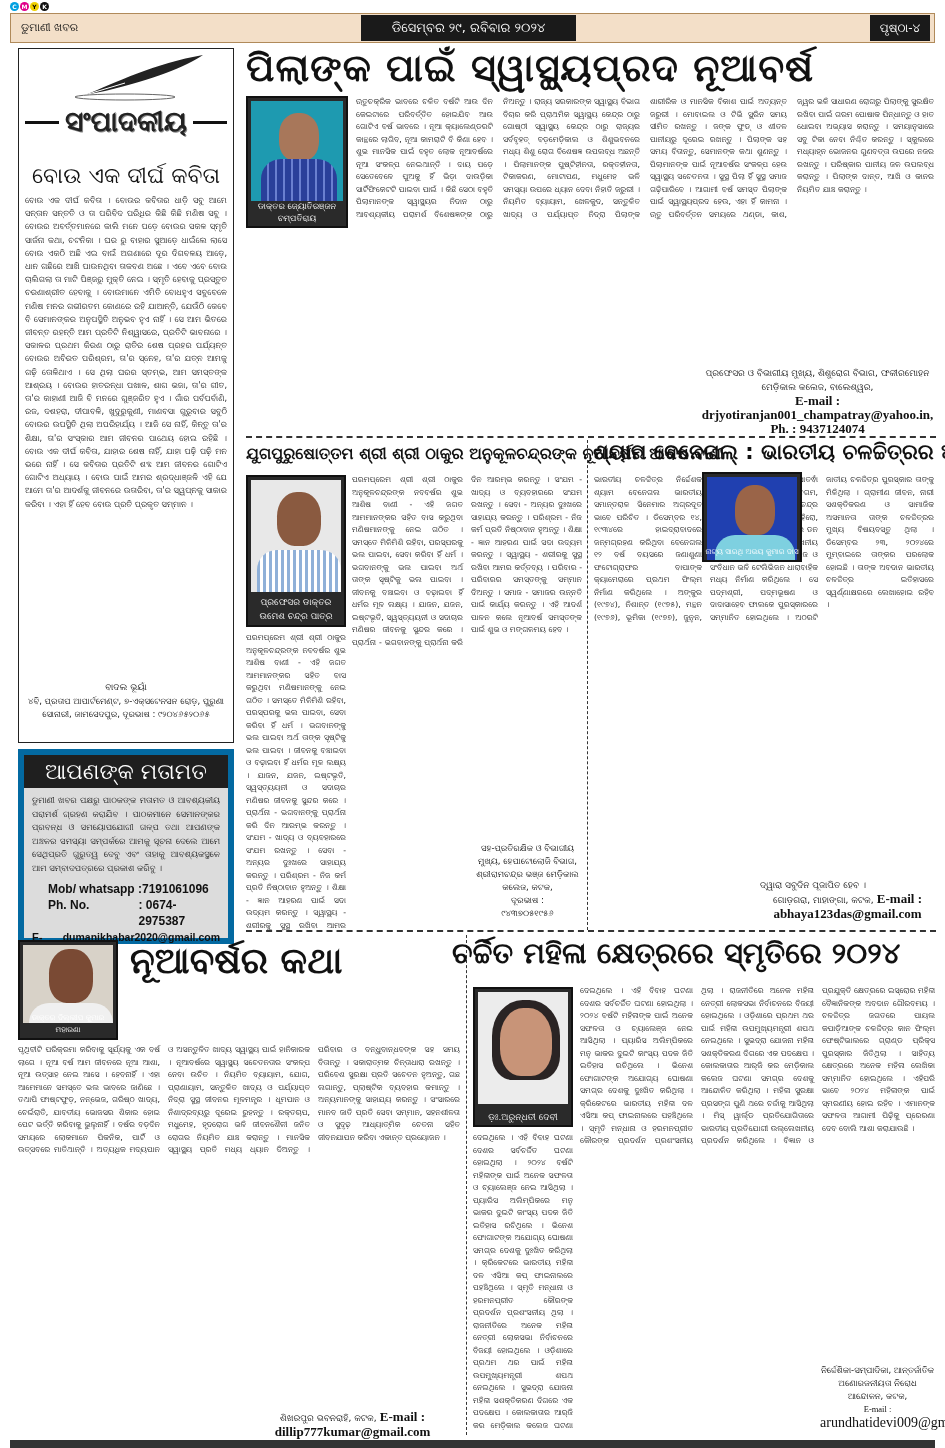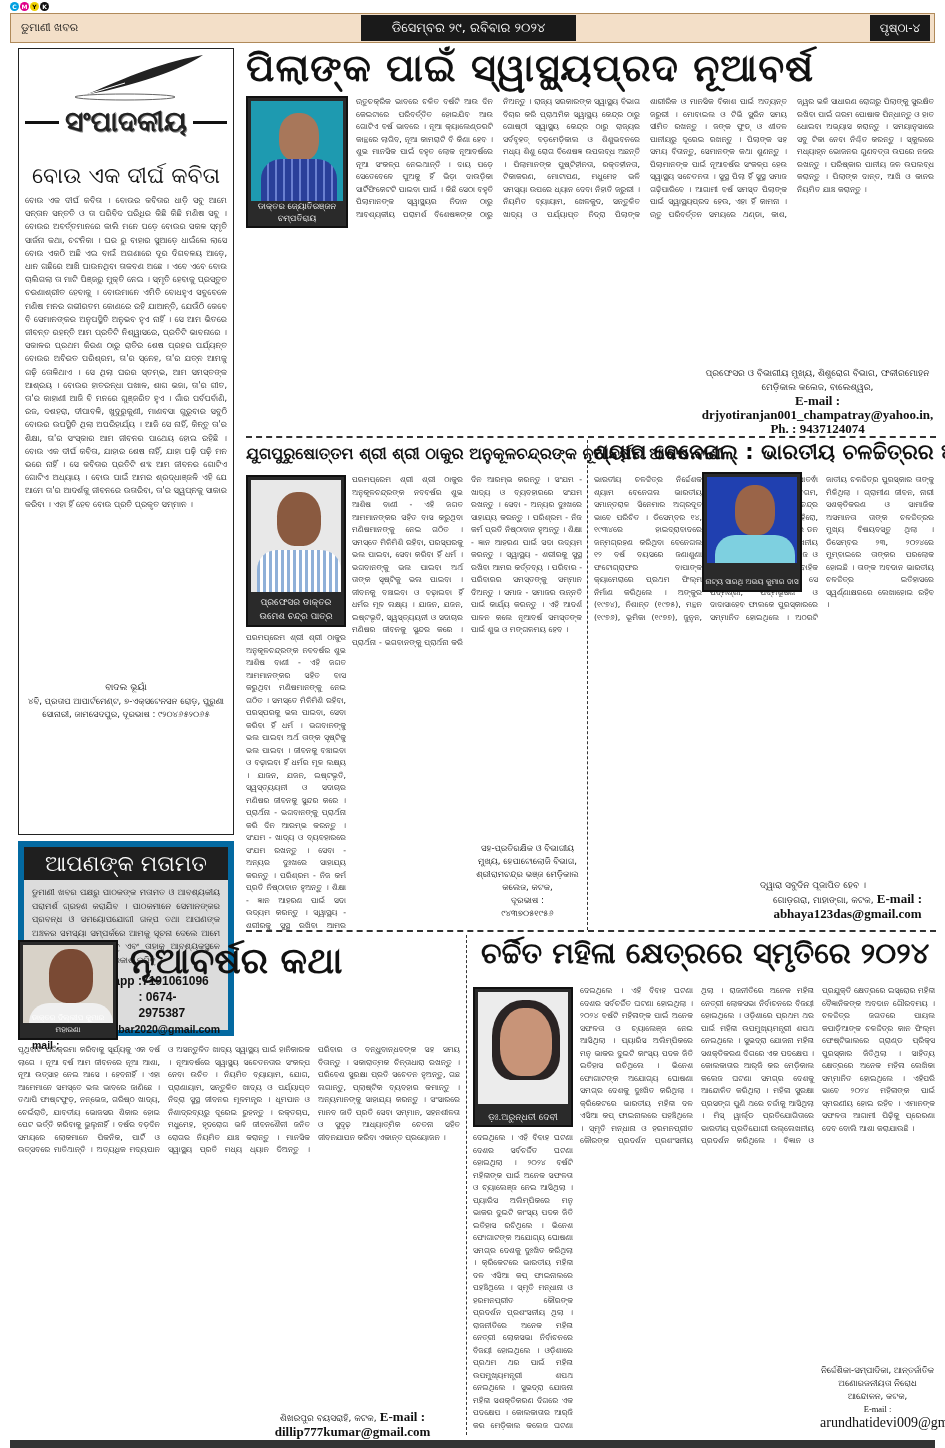--- a/index.html
+++ b/index.html
@@ -5,21 +5,21 @@
   * { box-sizing: border-box; margin: 0; padding: 0; }
   body { width: 945px; height: 1448px; background: #ffffff; font-family: "DejaVu Sans", sans-serif; color: #111; overflow: hidden; position: relative; }
   .cmyk { position: absolute; left: 10px; top: 2px; display: flex; gap: 1px; }
   .cmyk span { width: 9px; height: 9px; border-radius: 50%; display: inline-block; font-size: 6px; color: #fff; text-align: center; line-height: 9px; font-weight: bold; }
   .masthead { position: absolute; left: 10px; top: 13px; width: 925px; height: 30px; background: #f3dfc8; border: 1px solid #b08a5a; }
   .masthead .paper-name { position: absolute; left: 10px; top: 7px; font-size: 11px; }
   .masthead .date { position: absolute; left: 350px; top: 1px; width: 215px; height: 26px; background: #1a1a1a; color: #fff; font-size: 13px; text-align: center; line-height: 26px; }
   .masthead .page { position: absolute; right: 4px; top: 1px; width: 60px; height: 26px; background: #1a1a1a; color: #fff; font-size: 12px; text-align: center; line-height: 26px; }
 
   .col-left { position: absolute; left: 18px; top: 48px; width: 216px; }
-  .editorial-box { border: 1px solid #222; height: 787px; padding: 4px 6px; position: relative; }
+  .editorial-box { border: 1px solid #222; height: 695px; padding: 4px 6px; position: relative; }
   .quill { height: 50px; position: relative; }
   .quill svg { position: absolute; left: 40px; top: 0; }
   .ed-title-row { display: flex; align-items: center; gap: 6px; margin-top: 2px; }
   .ed-title-row .bar { flex: 1; height: 3px; background: #111; }
   .ed-title { font-size: 28px; font-weight: bold; color: #222; text-shadow: 1px 1px 0 #888; }
   .ed-sub { font-size: 22px; text-align: center; margin: 24px 0 6px; }
   .body-text { font-size: 8.2px; line-height: 13.2px; text-align: justify; color: #222; }
   .ed-sig { font-size: 9px; text-align: center; margin-top: 6px; line-height: 15px; }
 
   .opinion { margin-top: 6px; border: 6px solid #0369a1; }
@@ -132,21 +132,21 @@
 <div class="article body-text" style="left:352px;top:474px;width:230px;height:360px;overflow:hidden;column-count:2;column-gap:8px;font-size:7.8px;line-height:12.5px;">ପରମପ୍ରେମ ଶ୍ରୀ ଶ୍ରୀ ଠାକୁର ଅନୁକୂଳଚନ୍ଦ୍ରଙ୍କ ନବବର୍ଷର ଶୁଭ ଆଶିଷ ବାଣୀ - ଏହି ଜଗତ ଆମମାନଙ୍କର ସହିତ ବାସ କରୁଥିବା ମଣିଷମାନଙ୍କୁ ନେଇ ଗଠିତ । ସମସ୍ତେ ମିଳିମିଶି ରହିବା, ପରସ୍ପରକୁ ଭଲ ପାଇବା, ସେବା କରିବା ହିଁ ଧର୍ମ । ଭଗବାନଙ୍କୁ ଭଲ ପାଇବା ଅର୍ଥ ତାଙ୍କ ସୃଷ୍ଟିକୁ ଭଲ ପାଇବା । ଜୀବନକୁ ବଞ୍ଚାଇବା ଓ ବଢ଼ାଇବା ହିଁ ଧର୍ମର ମୂଳ ଲକ୍ଷ୍ୟ । ଯାଜନ, ଯଜନ, ଇଷ୍ଟଭୃତି, ସ୍ୱସ୍ତ୍ୟୟନୀ ଓ ସଦାଚାର ମଣିଷର ଜୀବନକୁ ସୁନ୍ଦର କରେ । ପ୍ରାର୍ଥନା - ଭଗବାନଙ୍କୁ ପ୍ରାର୍ଥନା କରି ଦିନ ଆରମ୍ଭ କରନ୍ତୁ । ସଂଯମ - ଖାଦ୍ୟ ଓ ବ୍ୟବହାରରେ ସଂଯମ ରଖନ୍ତୁ । ସେବା - ଅନ୍ୟର ଦୁଃଖରେ ସାହାଯ୍ୟ କରନ୍ତୁ । ପରିଶ୍ରମ - ନିଜ କର୍ମ ପ୍ରତି ନିଷ୍ଠାବାନ ହୁଅନ୍ତୁ । ଶିକ୍ଷା - ଜ୍ଞାନ ଆହରଣ ପାଇଁ ସଦା ଉଦ୍ୟମ କରନ୍ତୁ । ସ୍ୱାସ୍ଥ୍ୟ - ଶରୀରକୁ ସୁସ୍ଥ ରଖିବା ଆମର କର୍ତ୍ତବ୍ୟ । ପରିବାର - ପରିବାରର ସମସ୍ତଙ୍କୁ ସମ୍ମାନ ଦିଅନ୍ତୁ । ସମାଜ - ସମାଜର ଉନ୍ନତି ପାଇଁ କାର୍ଯ୍ୟ କରନ୍ତୁ । ଏହି ଆଦର୍ଶ ପାଳନ କଲେ ନୂଆବର୍ଷ ସମସ୍ତଙ୍କ ପାଇଁ ଶୁଭ ଓ ମଙ୍ଗଳମୟ ହେବ ।</div>
 <div class="article body-text" style="left:246px;top:632px;width:100px;height:300px;overflow:hidden;font-size:7.8px;line-height:12.5px;">ପରମପ୍ରେମ ଶ୍ରୀ ଶ୍ରୀ ଠାକୁର ଅନୁକୂଳଚନ୍ଦ୍ରଙ୍କ ନବବର୍ଷର ଶୁଭ ଆଶିଷ ବାଣୀ - ଏହି ଜଗତ ଆମମାନଙ୍କର ସହିତ ବାସ କରୁଥିବା ମଣିଷମାନଙ୍କୁ ନେଇ ଗଠିତ । ସମସ୍ତେ ମିଳିମିଶି ରହିବା, ପରସ୍ପରକୁ ଭଲ ପାଇବା, ସେବା କରିବା ହିଁ ଧର୍ମ । ଭଗବାନଙ୍କୁ ଭଲ ପାଇବା ଅର୍ଥ ତାଙ୍କ ସୃଷ୍ଟିକୁ ଭଲ ପାଇବା । ଜୀବନକୁ ବଞ୍ଚାଇବା ଓ ବଢ଼ାଇବା ହିଁ ଧର୍ମର ମୂଳ ଲକ୍ଷ୍ୟ । ଯାଜନ, ଯଜନ, ଇଷ୍ଟଭୃତି, ସ୍ୱସ୍ତ୍ୟୟନୀ ଓ ସଦାଚାର ମଣିଷର ଜୀବନକୁ ସୁନ୍ଦର କରେ । ପ୍ରାର୍ଥନା - ଭଗବାନଙ୍କୁ ପ୍ରାର୍ଥନା କରି ଦିନ ଆରମ୍ଭ କରନ୍ତୁ । ସଂଯମ - ଖାଦ୍ୟ ଓ ବ୍ୟବହାରରେ ସଂଯମ ରଖନ୍ତୁ । ସେବା - ଅନ୍ୟର ଦୁଃଖରେ ସାହାଯ୍ୟ କରନ୍ତୁ । ପରିଶ୍ରମ - ନିଜ କର୍ମ ପ୍ରତି ନିଷ୍ଠାବାନ ହୁଅନ୍ତୁ । ଶିକ୍ଷା - ଜ୍ଞାନ ଆହରଣ ପାଇଁ ସଦା ଉଦ୍ୟମ କରନ୍ତୁ । ସ୍ୱାସ୍ଥ୍ୟ - ଶରୀରକୁ ସୁସ୍ଥ ରଖିବା ଆମର କର୍ତ୍ତବ୍ୟ । ପରିବାର - ପରିବାରର ସମସ୍ତଙ୍କୁ ସମ୍ମାନ ଦିଅନ୍ତୁ । ସମାଜ - ସମାଜର ଉନ୍ନତି ପାଇଁ କାର୍ଯ୍ୟ କରନ୍ତୁ । ଏହି ଆଦର୍ଶ ପାଳନ କଲେ ନୂଆବର୍ଷ ସମସ୍ତଙ୍କ ପାଇଁ ଶୁଭ ଓ ମଙ୍ଗଳମୟ ହେବ ।</div>
 <div class="sig" style="left:470px;top:842px;width:115px;font-size:8.5px;line-height:13px;">
   <div>ସହ-ପ୍ରତିରକ୍ଷିକ ଓ ବିଭାଗୀୟ ମୁଖ୍ୟ, ହେପାଟୋଲୋଜି ବିଭାଗ, ଶ୍ରୀରାମଚନ୍ଦ୍ର ଭଞ୍ଜ ମେଡ଼ିକାଲ କଲେଜ, କଟକ,</div>
   <div>ଦୂରଭାଷ :</div>
   <div>୯୪୩୭୦୫୧୯୫୬</div>
 </div>
 
 <div class="sec-head" style="left:593px;top:440px;font-size:21px;">ଶ୍ୟାମ ବେନେଗଲ୍ : ଭାରତୀୟ ଚଳଚ୍ଚିତ୍ରର ଅଗ୍ରଦୂତ</div>
 <div class="article body-text" style="left:594px;top:474px;width:340px;height:405px;overflow:hidden;column-count:3;column-gap:8px;font-size:7.8px;line-height:12.5px;">ଭାରତୀୟ ଚଳଚ୍ଚିତ୍ର ନିର୍ଦ୍ଦେଶକ ଶ୍ୟାମ ବେନେଗଲ ଭାରତୀୟ ସମାନ୍ତରାଳ ସିନେମାର ଅଗ୍ରଦୂତ ଭାବେ ପରିଚିତ । ଡିସେମ୍ବର ୧୪, ୧୯୩୪ରେ ହାଇଦ୍ରାବାଦରେ ଜନ୍ମଗ୍ରହଣ କରିଥିବା ବେନେଗଲ ୧୨ ବର୍ଷ ବୟସରେ ଜଣାଶୁଣା ଫଟୋଗ୍ରାଫର ବାପାଙ୍କ କ୍ୟାମେରାରେ ପ୍ରଥମ ଫିଲ୍ମ ନିର୍ମାଣ କରିଥିଲେ । ଅଙ୍କୁର (୧୯୭୪), ନିଶାନ୍ତ (୧୯୭୫), ମନ୍ଥନ (୧୯୭୬), ଭୂମିକା (୧୯୭୭), ଜୁନୁନ, କଳିଯୁଗ, ମଣ୍ଡି, ସୁରଜ କା ସାତଵାଁ ଘୋଡ଼ା, ମାମ୍ମୋ, ସରଦାରୀ ବେଗମ, ଜୁବେଦା, ନେତାଜୀ ସୁଭାଷ ଚନ୍ଦ୍ର ବୋଷ - ଦି ଫର୍ଗଟେନ ହିରୋ, ୱେଲକମ ଟୁ ସଜ୍ଜନପୁର, ୱେଲ ଡନ ଅବ୍ବା ଆଦି ତାଙ୍କର ଉଲ୍ଲେଖନୀୟ ଚଳଚ୍ଚିତ୍ର । ଭାରତ ଏକ ଖୋଜ ଓ ସଂବିଧାନ ଭଳି ଟେଲିଭିଜନ ଧାରାବାହିକ ମଧ୍ୟ ନିର୍ମାଣ କରିଥିଲେ । ସେ ପଦ୍ମଶ୍ରୀ, ପଦ୍ମଭୂଷଣ ଓ ଦାଦାସାହେବ ଫାଲକେ ପୁରସ୍କାରରେ ସମ୍ମାନିତ ହୋଇଥିଲେ । ଅଠରଟି ଜାତୀୟ ଚଳଚ୍ଚିତ୍ର ପୁରସ୍କାର ତାଙ୍କୁ ମିଳିଥିଲା । ଗ୍ରାମୀଣ ଜୀବନ, ନାରୀ ସଶକ୍ତିକରଣ ଓ ସାମାଜିକ ଅସମାନତା ତାଙ୍କ ଚଳଚ୍ଚିତ୍ରର ମୁଖ୍ୟ ବିଷୟବସ୍ତୁ ଥିଲା । ଡିସେମ୍ବର ୨୩, ୨୦୨୪ରେ ମୁମ୍ବାଇରେ ତାଙ୍କର ପରଲୋକ ହୋଇଛି । ତାଙ୍କ ଅବଦାନ ଭାରତୀୟ ଚଳଚ୍ଚିତ୍ର ଇତିହାସରେ ସ୍ୱର୍ଣ୍ଣାକ୍ଷରରେ ଲେଖାହୋଇ ରହିବ ।</div>
-<div class="photo" style="left:702px;top:472px;width:100px;height:120px;">
+<div class="photo" style="left:702px;top:472px;width:100px;height:90px;">
   <div class="img" style="height:86px;background:#2040b0;">
     <div class="face" style="left:28px;top:8px;width:40px;height:50px;background:#9a6448;"></div>
     <div style="position:absolute;left:8px;top:58px;width:80px;height:28px;background:#7ed0e0;border-radius:20px 20px 0 0;"></div>
   </div>
   <div class="cap" style="font-size:7.5px;">ନାଟ୍ୟ ସାରଥି ଅଭୟ କୁମାର ଦାସ</div>
 </div>
 <div class="sig" style="left:760px;top:878px;width:175px;">
   <div style="text-align:left;">ଦ୍ୱାରା ସବୁଦିନ ପୂଜାପିତ ହେବ ।</div>
   <div class="em"><span style="font-family:'DejaVu Sans',sans-serif;font-weight:normal;font-size:9px;">ଗୋଡ଼ଗରା, ମାହାଙ୍ଗା, କଟକ,</span> <span>E-mail :</span></div>
   <div class="em">abhaya123das@gmail.com</div>
@@ -156,26 +156,26 @@
 <div class="photo" style="left:18px;top:940px;width:100px;height:100px;">
   <div class="img" style="height:78px;background:#d8d2c8;">
     <div class="face" style="left:26px;top:4px;width:44px;height:54px;background:#7a4a34;"></div>
     <div style="position:absolute;left:6px;top:58px;width:84px;height:20px;background:#f0f0f0;border-radius:20px 20px 0 0;"></div>
   </div>
   <div class="cap" style="font-size:7.5px;">ଡାକ୍ତର ଦିଲ୍ଲୀପ କୁମାର ମହାରଣା</div>
 </div>
 <div class="sec-head big" style="left:130px;top:940px;font-size:36px;">ନୂଆବର୍ଷର କଥା</div>
 <div class="article body-text" style="left:18px;top:1044px;width:442px;height:350px;overflow:hidden;column-count:3;column-gap:8px;font-size:7.8px;line-height:12.5px;">ପୃଥିବୀଟି ପରିକ୍ରମା କରିବାକୁ ସୂର୍ଯ୍ୟକୁ ଏକ ବର୍ଷ ଲାଗେ । ନୂଆ ବର୍ଷ ଆମ ଜୀବନରେ ନୂଆ ଆଶା, ନୂଆ ଉତ୍ସାହ ନେଇ ଆସେ । ହେବନାହିଁ । ଏହା ଆମେମାନେ ସମସ୍ତେ ଭଲ ଭାବରେ ଜାଣିଛେ । ତଥାପି ଫାଷ୍ଟଫୁଡ଼, ନନ୍‌ଭେଜ, ଗରିଷ୍ଠ ଖାଦ୍ୟ, ଚେଇଁରାତି, ଯାବତୀୟ ଭୋଜସର ଶିକାର ହୋଇ ପେଟ ଭର୍ତ୍ତି କରିବାକୁ ଭୁଲୁନାହିଁ । ବର୍ଷର ବଡ଼ଦିନ ସମୟରେ ଲୋକମାନେ ପିକନିକ, ପାର୍ଟି ଓ ଉତ୍ସବରେ ମାତିଥାନ୍ତି । ଅତ୍ୟଧିକ ମଦ୍ୟପାନ ଓ ଅସନ୍ତୁଳିତ ଖାଦ୍ୟ ସ୍ୱାସ୍ଥ୍ୟ ପାଇଁ ହାନିକାରକ । ନୂଆବର୍ଷରେ ସ୍ୱାସ୍ଥ୍ୟ ସଚେତନତାର ସଂକଳ୍ପ ନେବା ଉଚିତ । ନିୟମିତ ବ୍ୟାୟାମ, ଯୋଗ, ପ୍ରାଣାୟାମ, ସନ୍ତୁଳିତ ଖାଦ୍ୟ ଓ ପର୍ଯ୍ୟାପ୍ତ ନିଦ୍ରା ସୁସ୍ଥ ଜୀବନର ମୂଳମନ୍ତ୍ର । ଧୂମପାନ ଓ ନିଶାଦ୍ରବ୍ୟରୁ ଦୂରେଇ ରୁହନ୍ତୁ । ରକ୍ତଚାପ, ମଧୁମେହ, ହୃଦରୋଗ ଭଳି ଜୀବନଶୈଳୀ ଜନିତ ରୋଗର ନିୟମିତ ଯାଞ୍ଚ କରାନ୍ତୁ । ମାନସିକ ସ୍ୱାସ୍ଥ୍ୟ ପ୍ରତି ମଧ୍ୟ ଧ୍ୟାନ ଦିଅନ୍ତୁ । ପରିବାର ଓ ବନ୍ଧୁବାନ୍ଧବଙ୍କ ସହ ସମୟ ବିତାନ୍ତୁ । ସକାରାତ୍ମକ ଚିନ୍ତାଧାରା ରଖନ୍ତୁ । ପରିବେଶ ସୁରକ୍ଷା ପ୍ରତି ସଚେତନ ହୁଅନ୍ତୁ, ଗଛ ଲଗାନ୍ତୁ, ପ୍ଲାଷ୍ଟିକ ବ୍ୟବହାର କମାନ୍ତୁ । ଅନ୍ୟମାନଙ୍କୁ ସାହାଯ୍ୟ କରନ୍ତୁ । ସଂସାରରେ ମାନବ ଜାତି ପ୍ରତି ସେବା ସମ୍ମାନ, ସହନଶୀଳତା ଓ ସୁଦୃଢ଼ ଆଧ୍ୟାତ୍ମିକ ଚେତନା ସହିତ ଜୀବନଯାପନ କରିବା ଏକାନ୍ତ ପ୍ରୟୋଜନ ।</div>
 <div class="sig" style="left:240px;top:1410px;width:225px;">
-  <div class="em"><span style="font-family:'DejaVu Sans',sans-serif;font-weight:normal;font-size:9px;">ଶିଖରପୁର ବୟସରାହି, କଟକ,</span> <span>E-mail :</span></div>
+  <div class="em"><span style="font-family:'DejaVu Sans',sans-serif;font-weight:normal;font-size:9px;">ଶିଖରପୁର ଭବନରାହି, କଟକ,</span> <span>E-mail :</span></div>
   <div class="em">dillip777kumar@gmail.com</div>
 </div>
 <div class="dash-v" style="left:466px;top:935px;height:500px;"></div>
 
-<div class="sec-head big" style="left:481px;top:936px;font-size:29px;">ଚର୍ଚ୍ଚିତ ମହିଳା କ୍ଷେତ୍ରରେ ସ୍ମୃତିରେ ୨୦୨୪</div>
+<div class="sec-head big" style="left:452px;top:936px;font-size:29px;">ଚର୍ଚ୍ଚିତ ମହିଳା କ୍ଷେତ୍ରରେ ସ୍ମୃତିରେ ୨୦୨୪</div>
 <div class="photo" style="left:473px;top:987px;width:100px;height:140px;">
   <div class="img" style="height:112px;background:#ececec;">
     <div style="position:absolute;left:14px;top:8px;width:68px;height:80px;background:#2a2424;border-radius:45% 45% 30% 30%;"></div>
     <div class="face" style="left:22px;top:16px;width:52px;height:68px;background:#c89478;"></div>
   </div>
   <div class="cap" style="font-size:9px;">ଡ଼ଃ.ଅରୁନ୍ଧତୀ ଦେବୀ</div>
 </div>
 <div class="article body-text" style="left:580px;top:985px;width:355px;height:380px;overflow:hidden;column-count:3;column-gap:8px;font-size:7.8px;line-height:12.5px;">ଦେଇଥିଲେ । ଏହି ବିବାହ ଘଟଣା ଦେଶର ସର୍ବଚର୍ଚ୍ଚିତ ଘଟଣା ହୋଇଥିଲା । ୨୦୨୪ ବର୍ଷଟି ମହିଳାଙ୍କ ପାଇଁ ଅନେକ ସଫଳତା ଓ ଚ୍ୟାଲେଞ୍ଜ ନେଇ ଆସିଥିଲା । ପ୍ୟାରିସ ଅଲିମ୍ପିକରେ ମନୁ ଭାକର ଦୁଇଟି କାଂସ୍ୟ ପଦକ ଜିତି ଇତିହାସ ରଚିଥିଲେ । ଭିନେଶ ଫୋଗାଟଙ୍କ ଅଯୋଗ୍ୟ ଘୋଷଣା ସମଗ୍ର ଦେଶକୁ ଦୁଃଖିତ କରିଥିଲା । କ୍ରିକେଟରେ ଭାରତୀୟ ମହିଳା ଦଳ ଏସିଆ କପ୍ ଫାଇନାଲରେ ପହଞ୍ଚିଥିଲେ । ସ୍ମୃତି ମନ୍ଧାନା ଓ ହରମନପ୍ରୀତ କୌରଙ୍କ ପ୍ରଦର୍ଶନ ପ୍ରଶଂସନୀୟ ଥିଲା । ରାଜନୀତିରେ ଅନେକ ମହିଳା ନେତ୍ରୀ ଲୋକସଭା ନିର୍ବାଚନରେ ବିଜୟୀ ହୋଇଥିଲେ । ଓଡ଼ିଶାରେ ପ୍ରଥମ ଥର ପାଇଁ ମହିଳା ଉପମୁଖ୍ୟମନ୍ତ୍ରୀ ଶପଥ ନେଇଥିଲେ । ସୁଭଦ୍ରା ଯୋଜନା ମହିଳା ସଶକ୍ତିକରଣ ଦିଗରେ ଏକ ପଦକ୍ଷେପ । କୋଲକାତାର ଆର୍‌ଜି କର ମେଡ଼ିକାଲ କଲେଜ ଘଟଣା ସମଗ୍ର ଦେଶକୁ ଆନ୍ଦୋଳିତ କରିଥିଲା । ମହିଳା ସୁରକ୍ଷା ପ୍ରସଙ୍ଗ ପୁଣି ଥରେ ଚର୍ଚ୍ଚାକୁ ଆସିଥିଲା । ମିସ୍ ୱାର୍ଲ୍ଡ ପ୍ରତିଯୋଗିତାରେ ଭାରତୀୟ ପ୍ରତିଯୋଗୀ ଉଲ୍ଲେଖନୀୟ ପ୍ରଦର୍ଶନ କରିଥିଲେ । ବିଜ୍ଞାନ ଓ ପ୍ରଯୁକ୍ତି କ୍ଷେତ୍ରରେ ଇସ୍ରୋର ମହିଳା ବୈଜ୍ଞାନିକଙ୍କ ଅବଦାନ ଗୌରବମୟ । ଚଳଚ୍ଚିତ୍ର ଜଗତରେ ପାୟଲ କପାଡ଼ିଆଙ୍କ ଚଳଚ୍ଚିତ୍ର କାନ ଫିଲ୍ମ ଫେଷ୍ଟିଭାଲରେ ଗ୍ରାଣ୍ଡ ପ୍ରିକ୍ସ ପୁରସ୍କାର ଜିତିଥିଲା । ସାହିତ୍ୟ କ୍ଷେତ୍ରରେ ଅନେକ ମହିଳା ଲେଖିକା ସମ୍ମାନିତ ହୋଇଥିଲେ । ଏହିପରି ଭାବେ ୨୦୨୪ ମହିଳାଙ୍କ ପାଇଁ ସ୍ମରଣୀୟ ହୋଇ ରହିବ । ଏମାନଙ୍କ ସଫଳତା ଆଗାମୀ ପିଢ଼ିକୁ ପ୍ରେରଣା ଦେବ ବୋଲି ଆଶା କରାଯାଉଛି ।</div>
 <div class="article body-text" style="left:473px;top:1132px;width:100px;height:300px;overflow:hidden;font-size:7.8px;line-height:12.5px;">ଦେଇଥିଲେ । ଏହି ବିବାହ ଘଟଣା ଦେଶର ସର୍ବଚର୍ଚ୍ଚିତ ଘଟଣା ହୋଇଥିଲା । ୨୦୨୪ ବର୍ଷଟି ମହିଳାଙ୍କ ପାଇଁ ଅନେକ ସଫଳତା ଓ ଚ୍ୟାଲେଞ୍ଜ ନେଇ ଆସିଥିଲା । ପ୍ୟାରିସ ଅଲିମ୍ପିକରେ ମନୁ ଭାକର ଦୁଇଟି କାଂସ୍ୟ ପଦକ ଜିତି ଇତିହାସ ରଚିଥିଲେ । ଭିନେଶ ଫୋଗାଟଙ୍କ ଅଯୋଗ୍ୟ ଘୋଷଣା ସମଗ୍ର ଦେଶକୁ ଦୁଃଖିତ କରିଥିଲା । କ୍ରିକେଟରେ ଭାରତୀୟ ମହିଳା ଦଳ ଏସିଆ କପ୍ ଫାଇନାଲରେ ପହଞ୍ଚିଥିଲେ । ସ୍ମୃତି ମନ୍ଧାନା ଓ ହରମନପ୍ରୀତ କୌରଙ୍କ ପ୍ରଦର୍ଶନ ପ୍ରଶଂସନୀୟ ଥିଲା । ରାଜନୀତିରେ ଅନେକ ମହିଳା ନେତ୍ରୀ ଲୋକସଭା ନିର୍ବାଚନରେ ବିଜୟୀ ହୋଇଥିଲେ । ଓଡ଼ିଶାରେ ପ୍ରଥମ ଥର ପାଇଁ ମହିଳା ଉପମୁଖ୍ୟମନ୍ତ୍ରୀ ଶପଥ ନେଇଥିଲେ । ସୁଭଦ୍ରା ଯୋଜନା ମହିଳା ସଶକ୍ତିକରଣ ଦିଗରେ ଏକ ପଦକ୍ଷେପ । କୋଲକାତାର ଆର୍‌ଜି କର ମେଡ଼ିକାଲ କଲେଜ ଘଟଣା ସମଗ୍ର ଦେଶକୁ ଆନ୍ଦୋଳିତ କରିଥିଲା । ମହିଳା ସୁରକ୍ଷା ପ୍ରସଙ୍ଗ ପୁଣି ଥରେ ଚର୍ଚ୍ଚାକୁ ଆସିଥିଲା । ମିସ୍ ୱାର୍ଲ୍ଡ ପ୍ରତିଯୋଗିତାରେ ଭାରତୀୟ ପ୍ରତିଯୋଗୀ ଉଲ୍ଲେଖନୀୟ ପ୍ରଦର୍ଶନ କରିଥିଲେ । ବିଜ୍ଞାନ ଓ ପ୍ରଯୁକ୍ତି କ୍ଷେତ୍ରରେ ଇସ୍ରୋର ମହିଳା ବୈଜ୍ଞାନିକଙ୍କ ଅବଦାନ ଗୌରବମୟ । ଚଳଚ୍ଚିତ୍ର ଜଗତରେ ପାୟଲ କପାଡ଼ିଆଙ୍କ ଚଳଚ୍ଚିତ୍ର କାନ ଫିଲ୍ମ ଫେଷ୍ଟିଭାଲରେ ଗ୍ରାଣ୍ଡ ପ୍ରିକ୍ସ ପୁରସ୍କାର ଜିତିଥିଲା । ସାହିତ୍ୟ କ୍ଷେତ୍ରରେ ଅନେକ ମହିଳା ଲେଖିକା ସମ୍ମାନିତ ହୋଇଥିଲେ । ଏହିପରି ଭାବେ ୨୦୨୪ ମହିଳାଙ୍କ ପାଇଁ ସ୍ମରଣୀୟ ହୋଇ ରହିବ । ଏମାନଙ୍କ ସଫଳତା ଆଗାମୀ ପିଢ଼ିକୁ ପ୍ରେରଣା ଦେବ ବୋଲି ଆଶା କରାଯାଉଛି ।</div>
 <div class="sig" style="left:820px;top:1364px;width:115px;font-size:8.5px;line-height:13px;">

